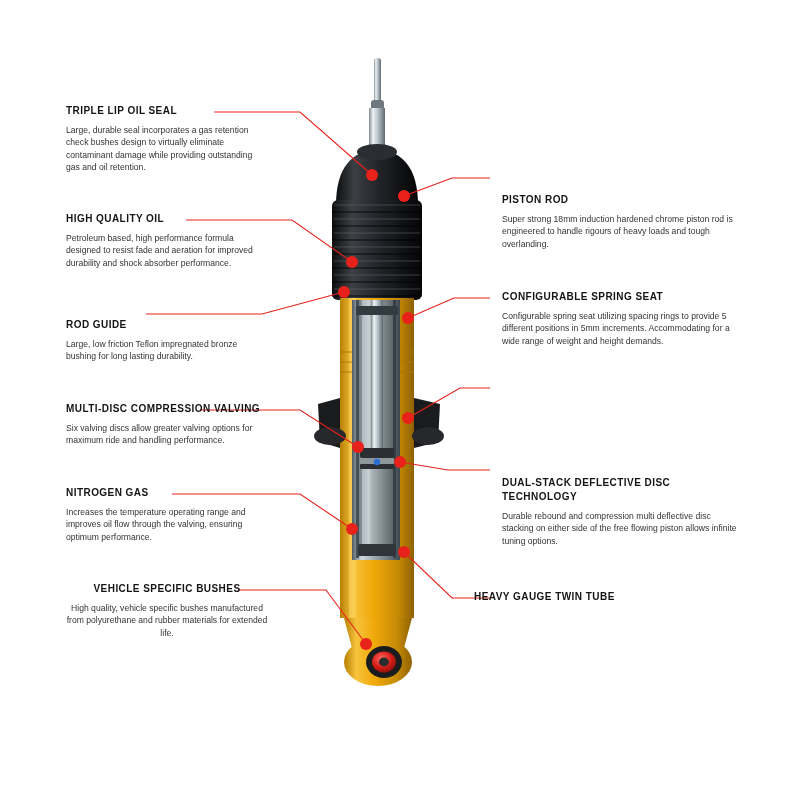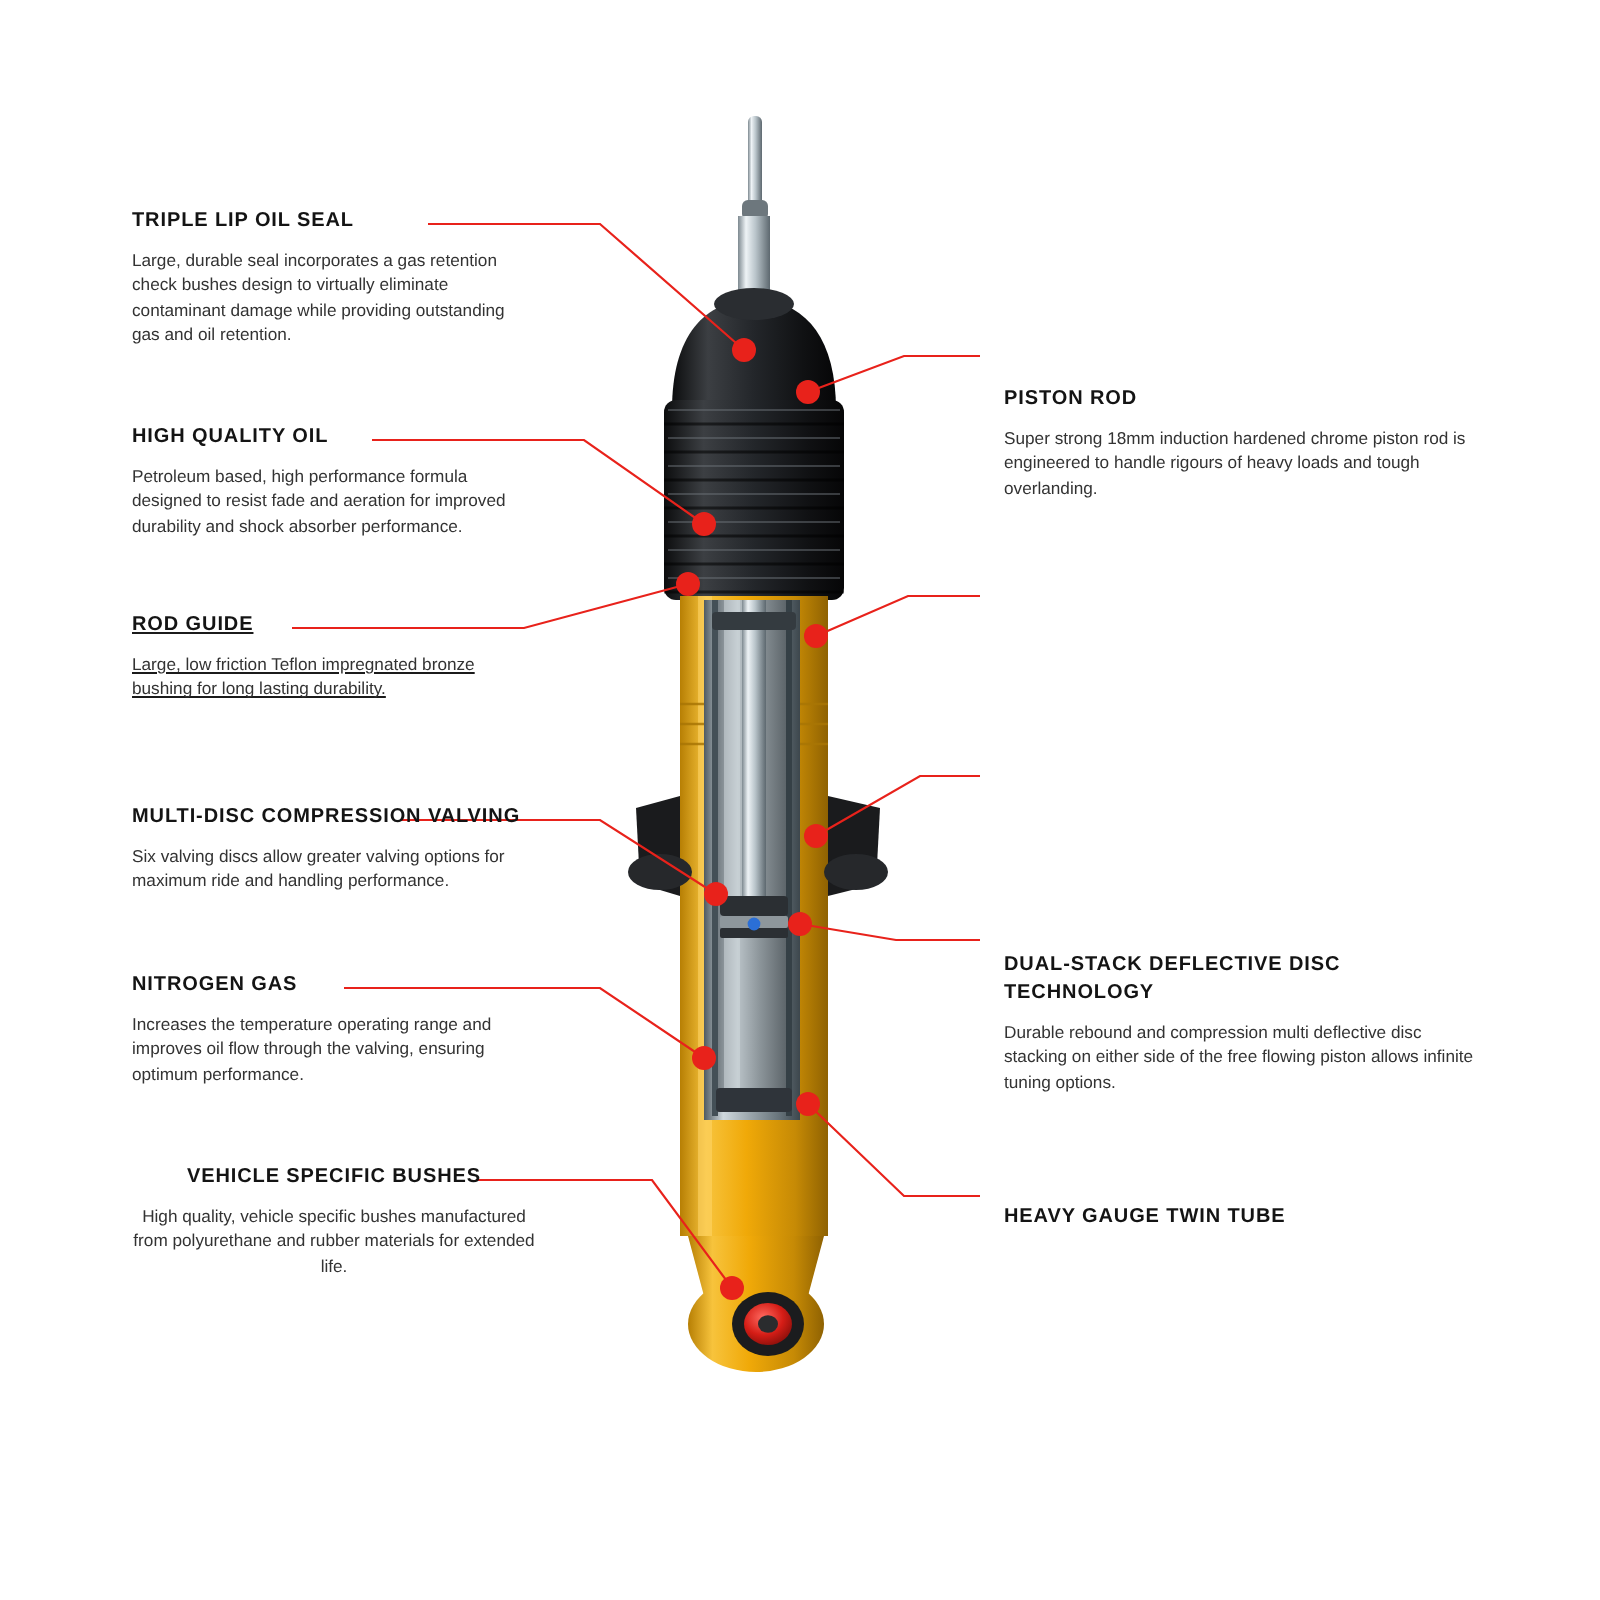--- a/index.html
+++ b/index.html
@@ -207,21 +207,21 @@
   <div class="callout left" style="left:66px; top:104px; width:202px;">
     <p class="title">TRIPLE LIP OIL SEAL</p>
     <p class="body">Large, durable seal incorporates a gas retention check bushes design to virtually eliminate contaminant damage while providing outstanding gas and oil retention.</p>
   </div>
 
   <div class="callout left" style="left:66px; top:212px; width:202px;">
     <p class="title">HIGH QUALITY OIL</p>
     <p class="body">Petroleum based, high performance formula designed to resist fade and aeration for improved durability and shock absorber performance.</p>
   </div>
 
-  <div class="callout left" style="left:66px; top:306px; width:202px;text-decoration:underline;">
+  <div class="callout left" style="left:66px; top:318px; width:202px;">
     <p class="title">ROD GUIDE</p>
     <p class="body">Large, low friction Teflon impregnated bronze bushing for long lasting durability.</p>
   </div>
 
   <div class="callout left" style="left:66px; top:402px; width:202px;">
     <p class="title">MULTI-DISC COMPRESSION VALVING</p>
     <p class="body">Six valving discs allow greater valving options for maximum ride and handling performance.</p>
   </div>
 
   <div class="callout left" style="left:66px; top:486px; width:202px;">
@@ -232,24 +232,28 @@
   <div class="callout left" style="left:66px; top:582px; width:202px;text-align:center;">
     <p class="title">VEHICLE SPECIFIC BUSHES</p>
     <p class="body">High quality, vehicle specific bushes manufactured from polyurethane and rubber materials for extended life.</p>
   </div>
 
   <div class="callout right" style="left:502px; top:170px; width:240px;margin-top:23px;">
     <p class="title">PISTON ROD</p>
     <p class="body">Super strong 18mm induction hardened chrome piston rod is engineered to handle rigours of heavy loads and tough overlanding.</p>
   </div>
 
+  <div class="callout right" style="left:502px; top:290px; width:240px;">
+    <p class="title">CONFIGURABLE SPRING SEAT</p>
+    <p class="body">Configurable spring seat utilizing spacing rings to provide 5 different positions in 5mm increments. Accommodating for a wide range of weight and height demands.</p>
+  </div>
 
 
   <div class="callout right" style="left:502px; top:476px; width:240px;">
     <p class="title">DUAL-STACK DEFLECTIVE DISC TECHNOLOGY</p>
     <p class="body">Durable rebound and compression multi deflective disc stacking on either side of the free flowing piston allows infinite tuning options.</p>
   </div>
 
-  <div class="callout right" style="left:502px; top:590px; width:240px;margin-top:12px;">
+  <div class="callout right" style="left:474px; top:590px; width:240px;">
     <p class="title">HEAVY GAUGE TWIN TUBE</p>
   </div>
 
 </div>
 
 </body></html>

